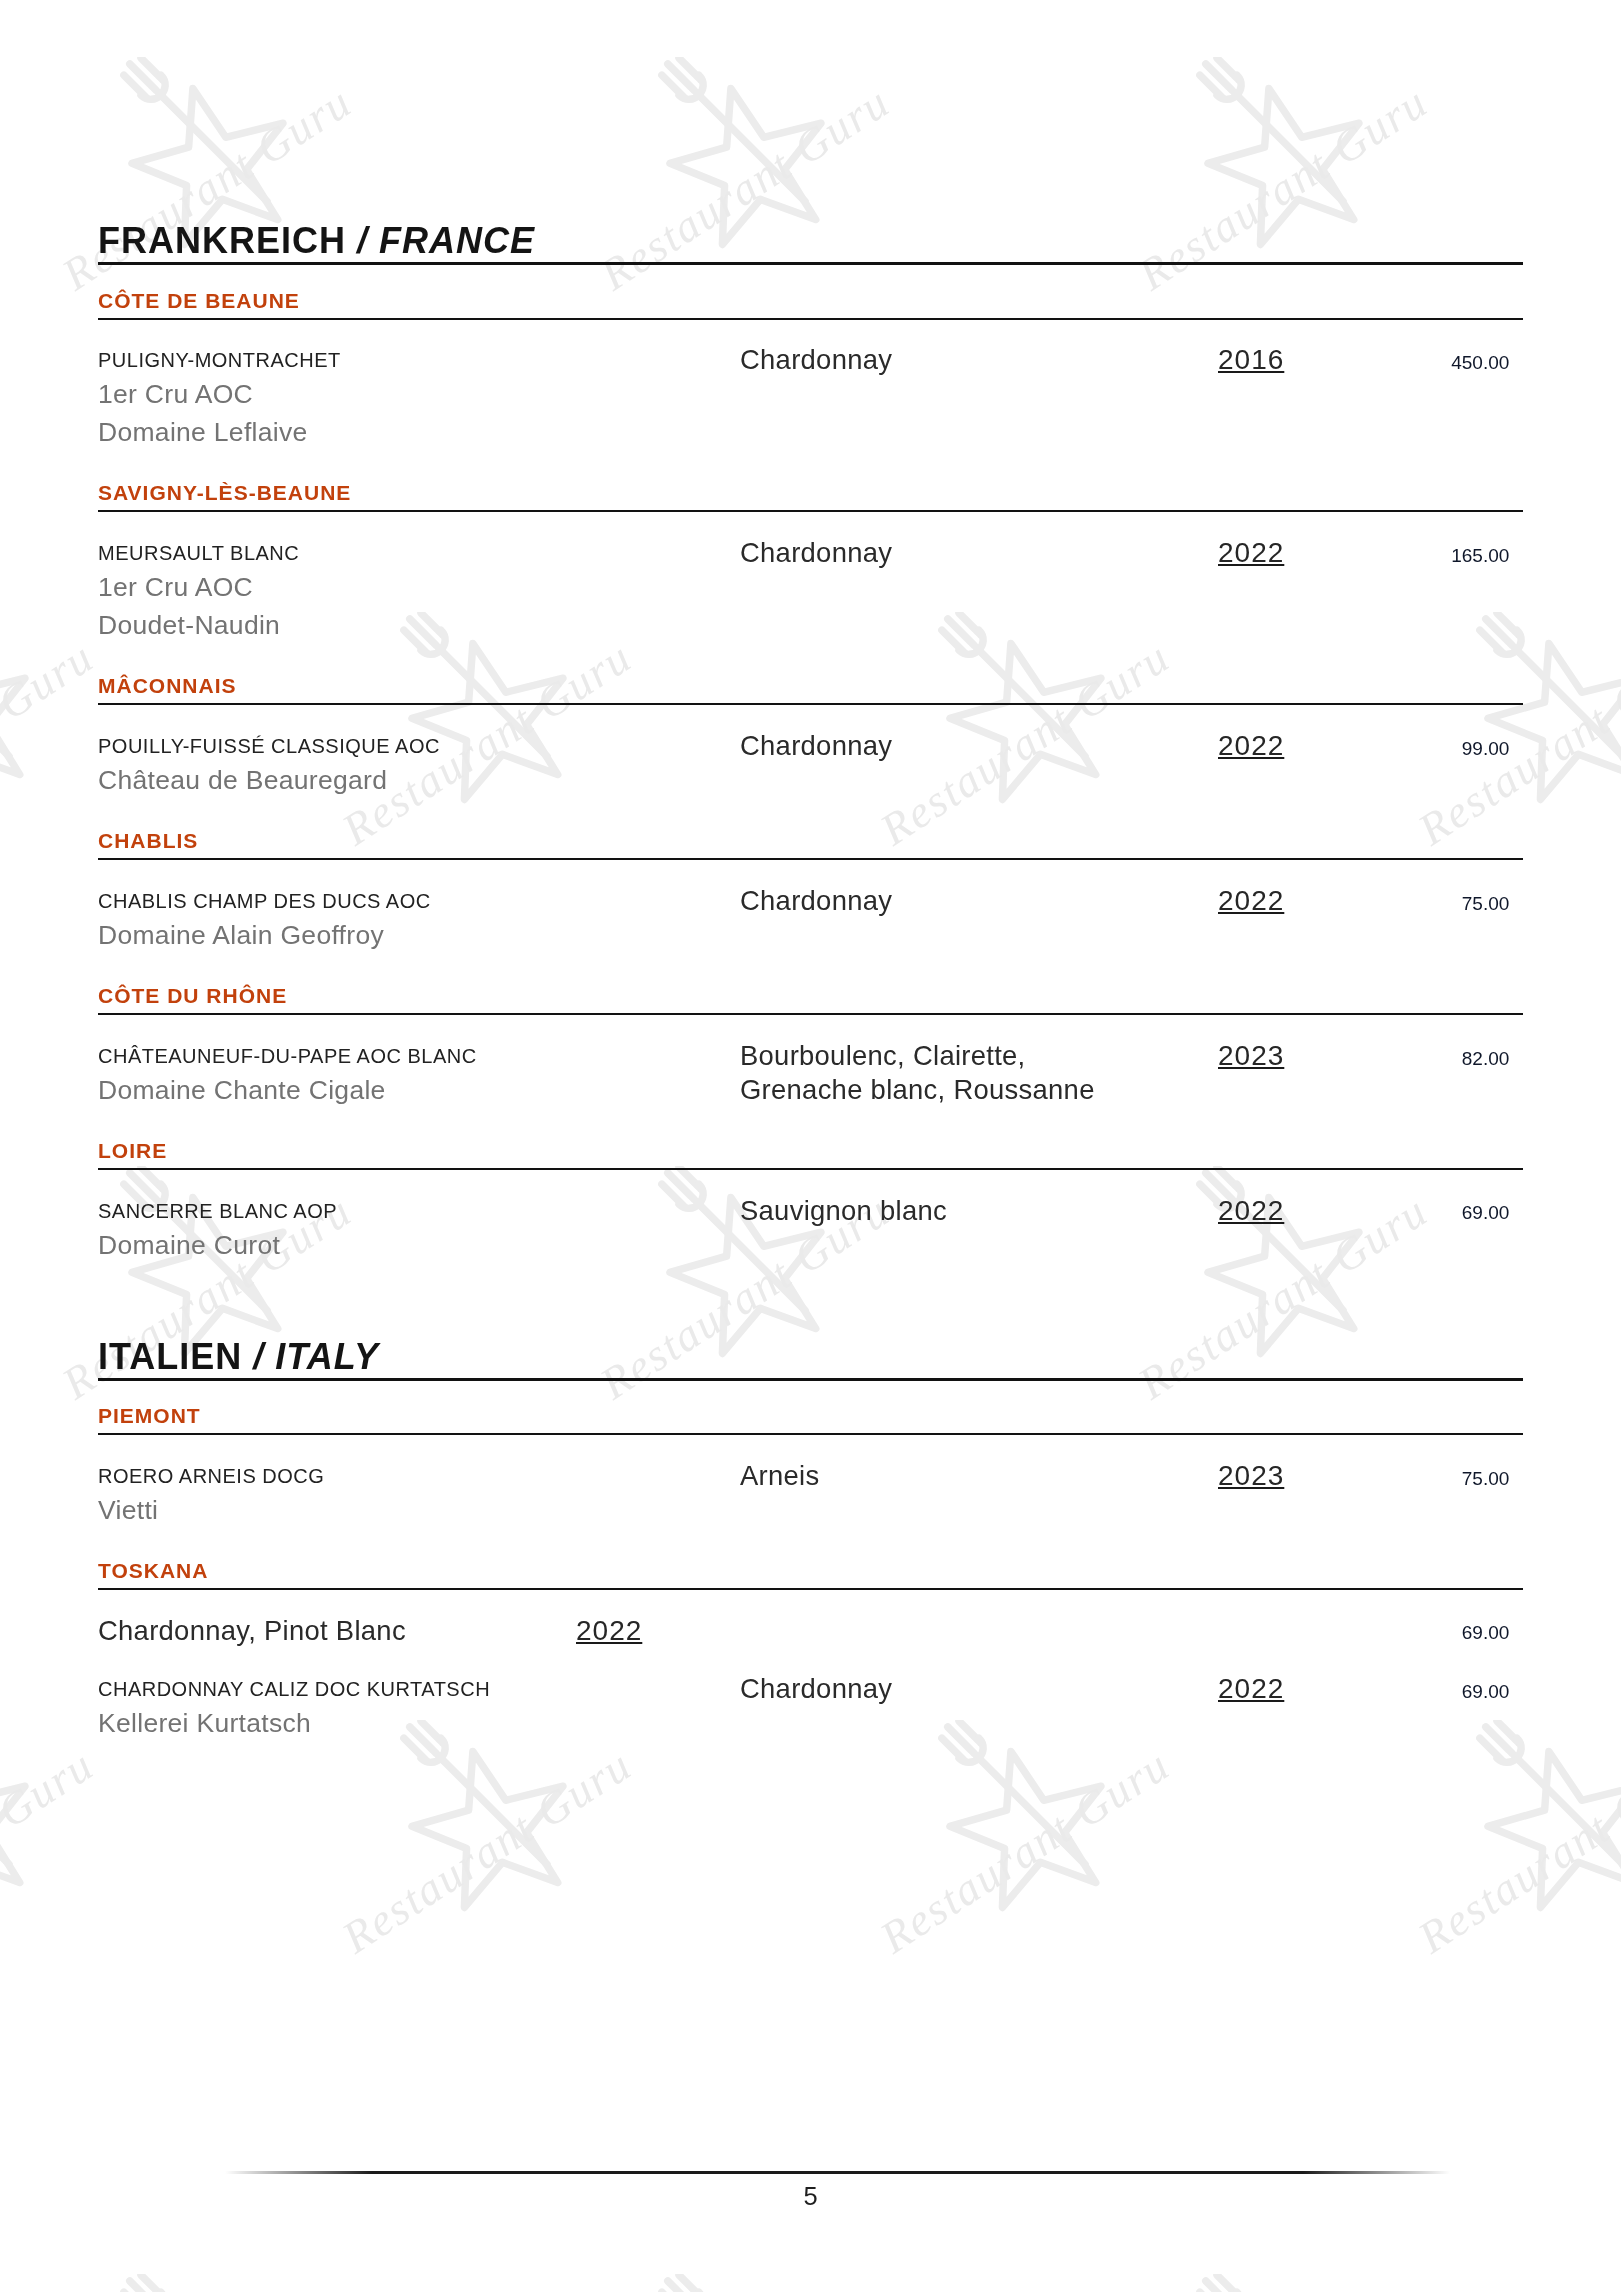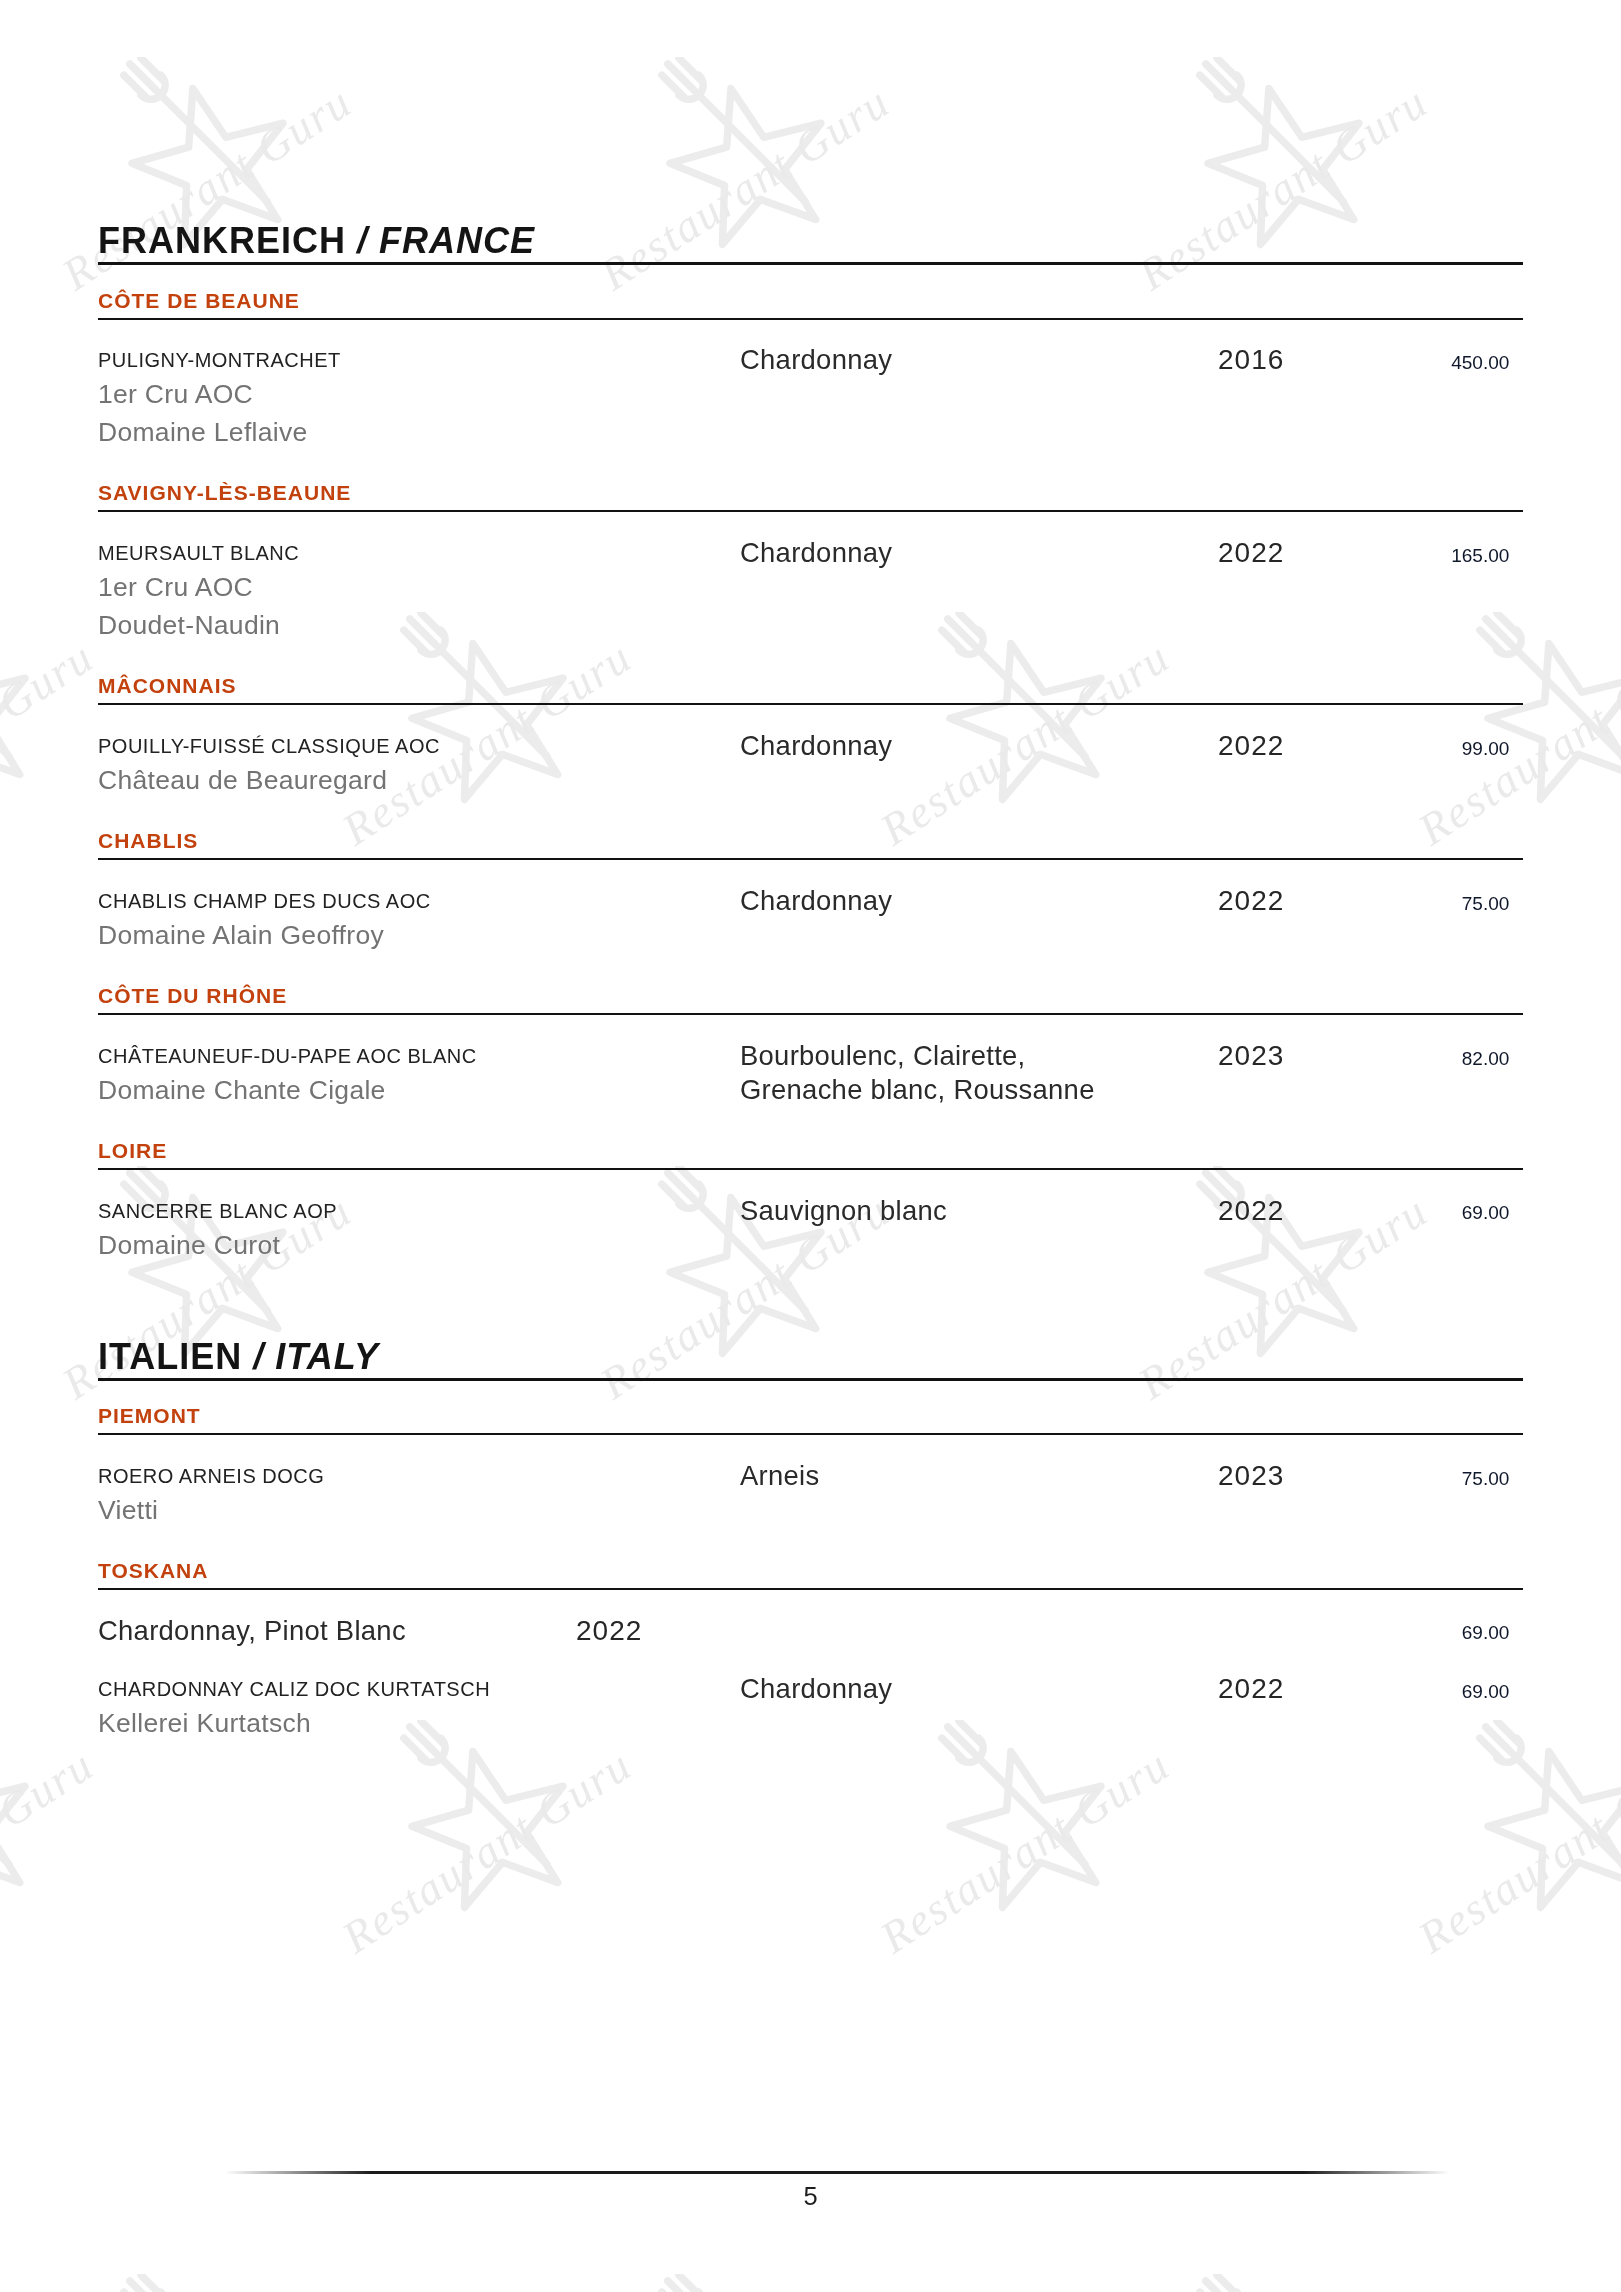--- a/index.html
+++ b/index.html
@@ -32,21 +32,21 @@
   .country-section + .country-section { margin-top:74px; }
   .region-header {
     font-size:21px; font-weight:700; line-height:30px; letter-spacing:1px;
     color:#c2410c; border-bottom:2.9px solid #121212; padding-bottom:2px;
     margin-top:27.4px;
   }
   .country-header + .region-header { margin-top:20.6px; }
   .wine-row { display:flex; margin-top:25.5px; align-items:flex-start; }
   .col-name   { width:642px; }
   .col-grapes { width:478px; }
-  .col-vintage{ width:108px; }
+  .col-vintage{ width:108px;text-decoration:underline; }
   .col-price  { flex:1; text-align:right; padding-right:13.7px; }
   .wine-name {
     font-size:20px; line-height:30px; letter-spacing:0.5px; color:#222222;
     font-weight:400;
   }
   .wine-detail {
     font-size:26.5px; line-height:38px; letter-spacing:0.3px; color:#737373;
   }
   .grape-line { font-size:27.4px; line-height:38px; letter-spacing:0.3px; color:#2a2a2a; }
   .grape-line:first-child { line-height:30px; }

